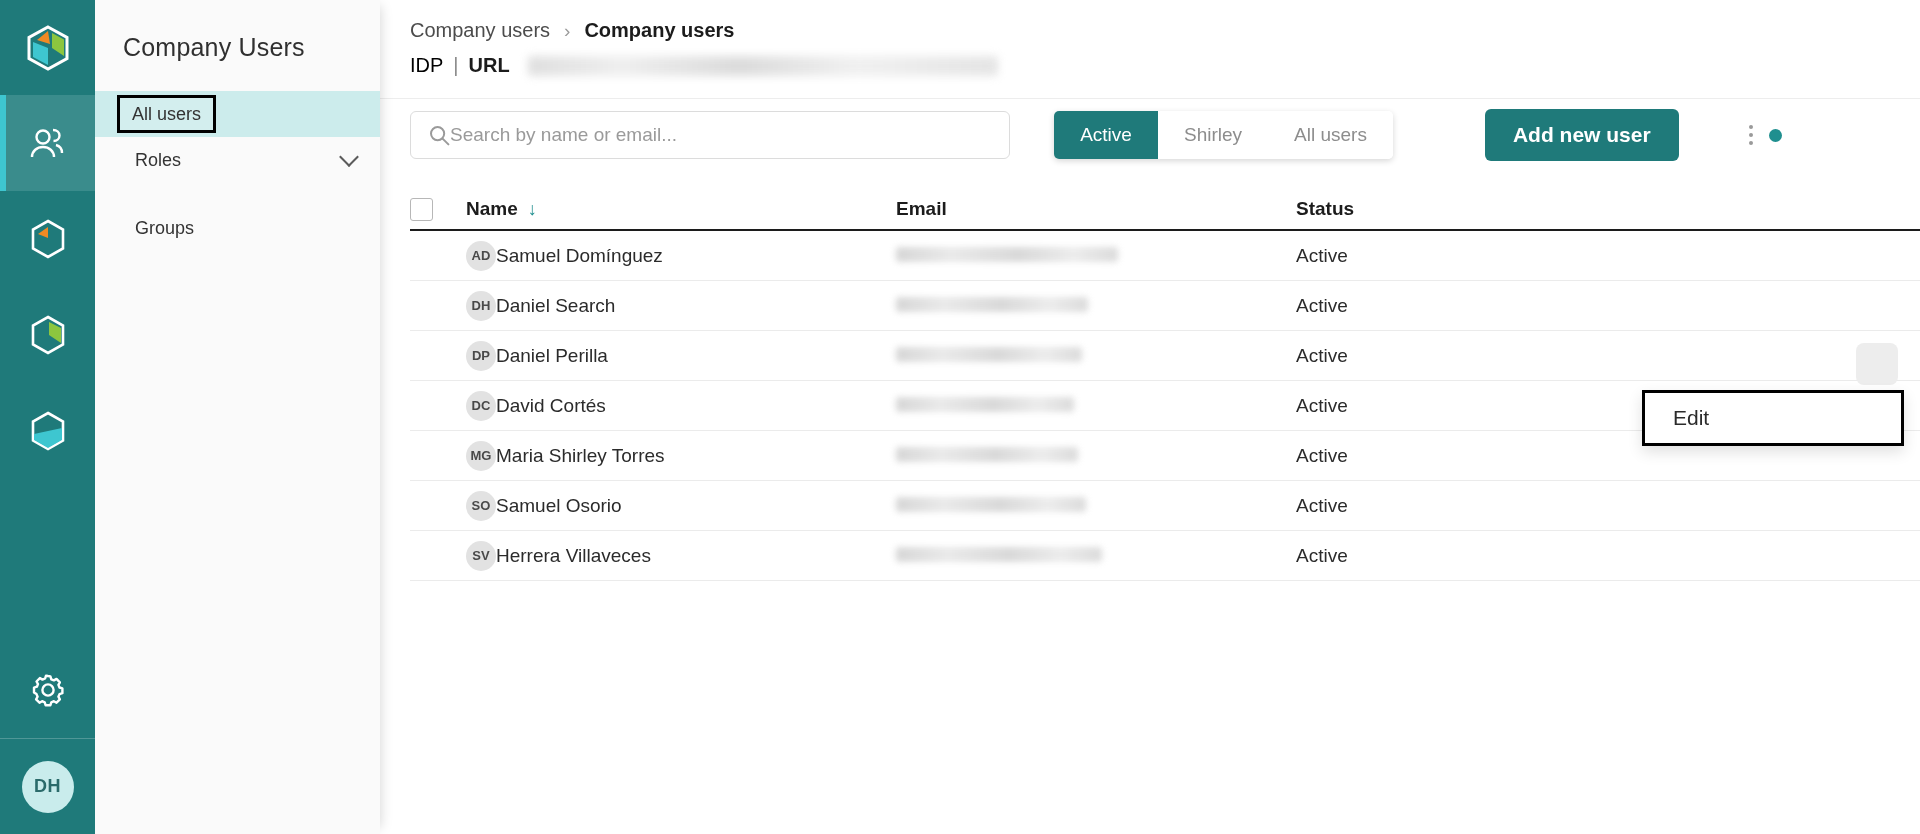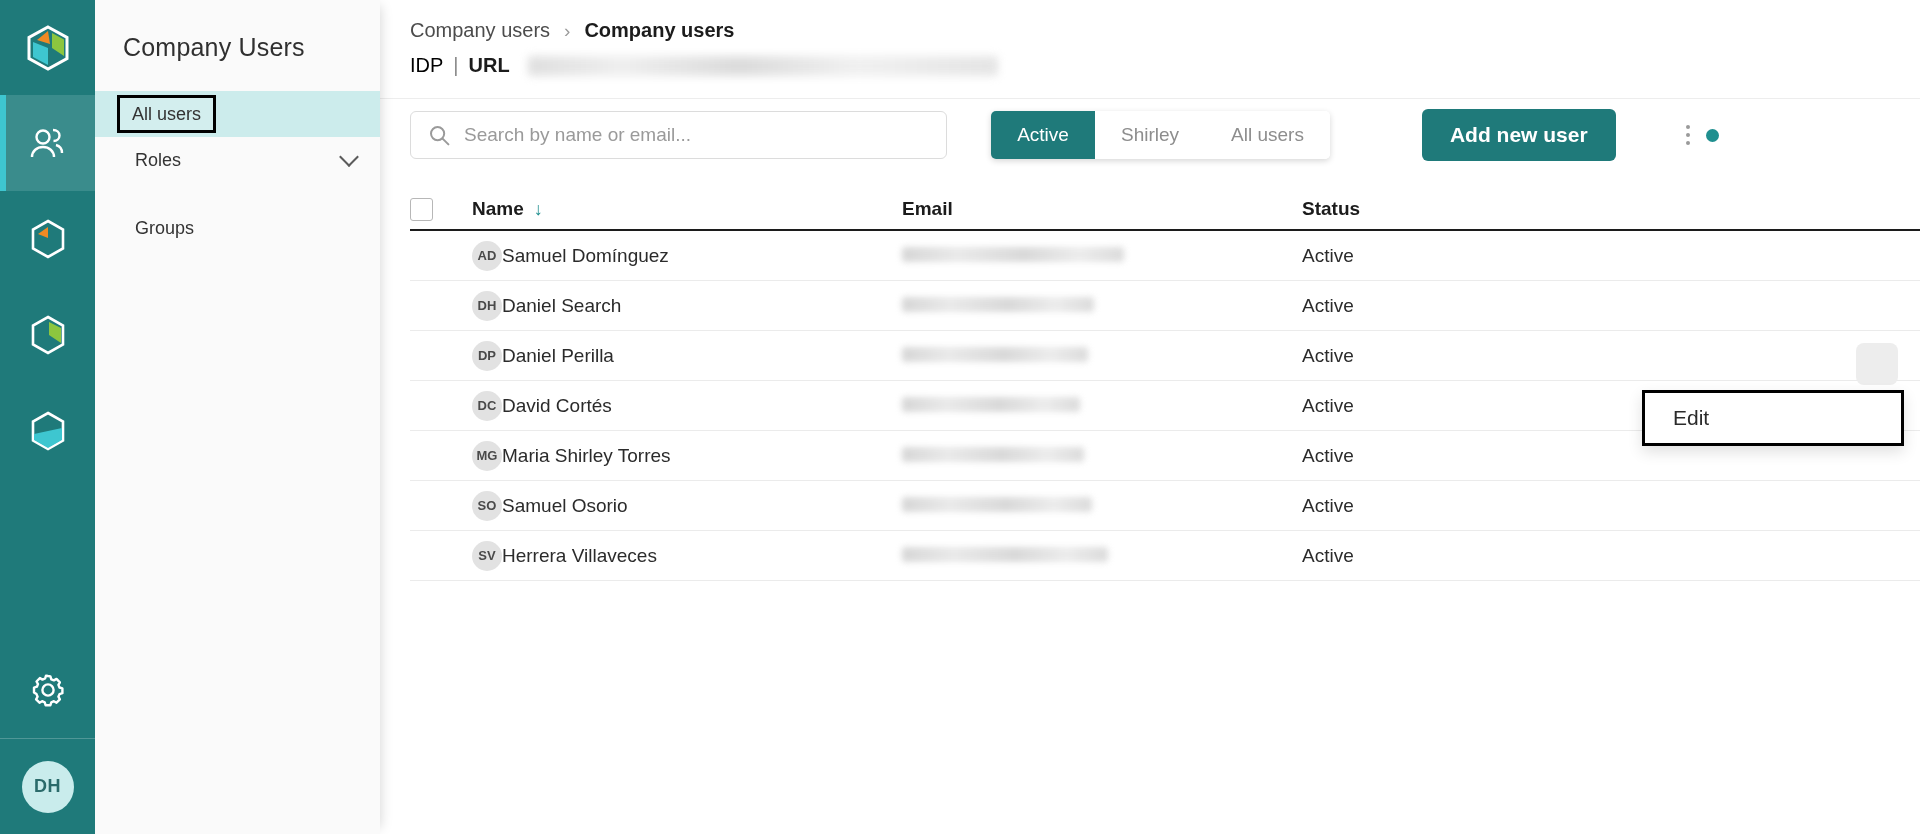--- a/index.html
+++ b/index.html
@@ -108,23 +108,23 @@
   .hdr-rule {
     position: absolute; left: 0; right: 0; top: 98px;
     border-bottom: 1px solid #ededed;
   }
 
   .toolbar {
     display: flex; align-items: center;
     padding: 32px 0 0 30px; gap: 0;
   }
   .search {
-    width: 537px; height: 48px;
+    width: 600px; height: 48px;
     border: 1px solid #dcdcdc; border-radius: 6px;
-    display: flex; align-items: center; gap: 14px;
+    display: flex; align-items: center; 
     padding: 16px 18px; background: #fff;
   }
   .search input {
     border: 0; outline: 0; font-size: 19px; color: #9a9a9a;
     font-family: "Liberation Sans", sans-serif;
     flex: 1 1 auto; background: transparent;
   }
   .search input::placeholder { color: #9a9a9a; }
 
   .seg {
@@ -154,21 +154,21 @@
   .teal-dot { width: 13px; height: 13px; border-radius: 50%; background: #1f8f8f; }
 
   
   .tbl { margin: 28px 0 0 30px; width: 1540px; }
   .thead {
     display: flex; align-items: center; height: 42px;
     border-bottom: 2px solid #1c1c1c;
     font-size: 19px; font-weight: 700; color: #1c1c1c;
   }
   .c-check { width: 56px; display: flex; align-items: center; }
-  .c-name  { width: 430px; display: flex; align-items: center; gap: 10px; margin-left: 6px; }
+  .c-name  { width: 430px; display: flex; align-items: center; gap: 10px; }
   .c-email { width: 400px; }
   .c-status{ width: 300px; }
   .c-act   { flex: 1 1 auto; }
   .cb {
     width: 23px; height: 23px; border: 1px solid #b7b7b7; border-radius: 3px;
     background: #fff; cursor: pointer;
   }
   .sort-arrow { color: #1f8f8f; font-size: 18px; font-weight: 700; }
 
   .trow {

